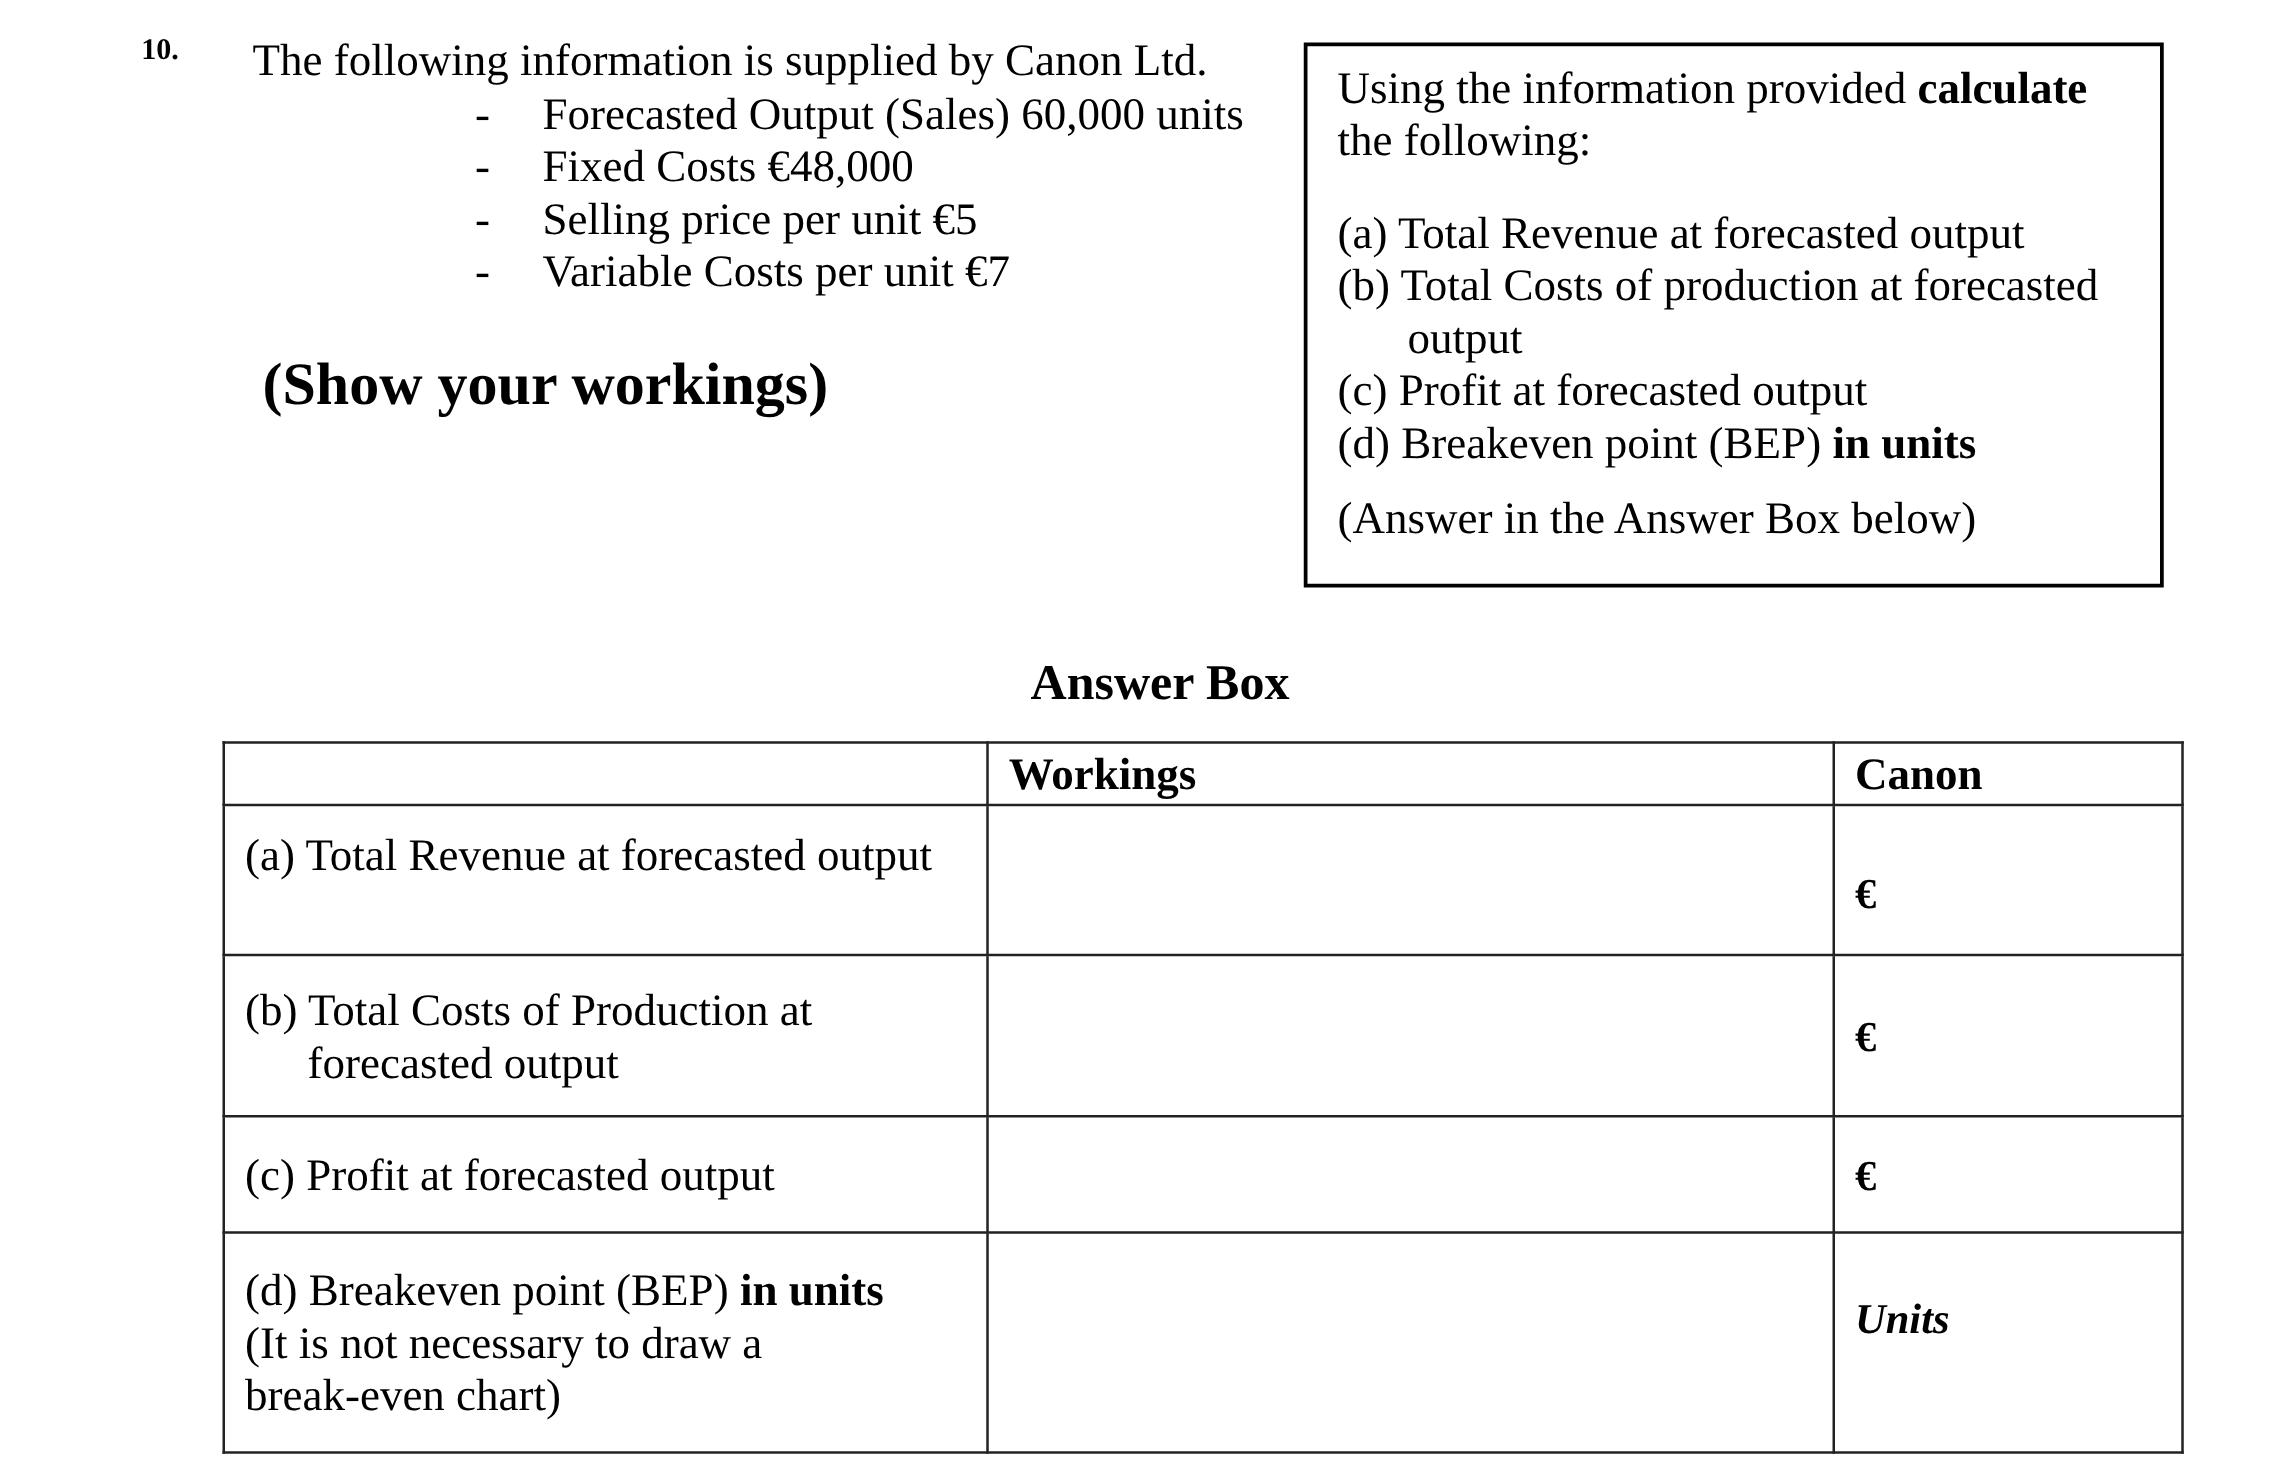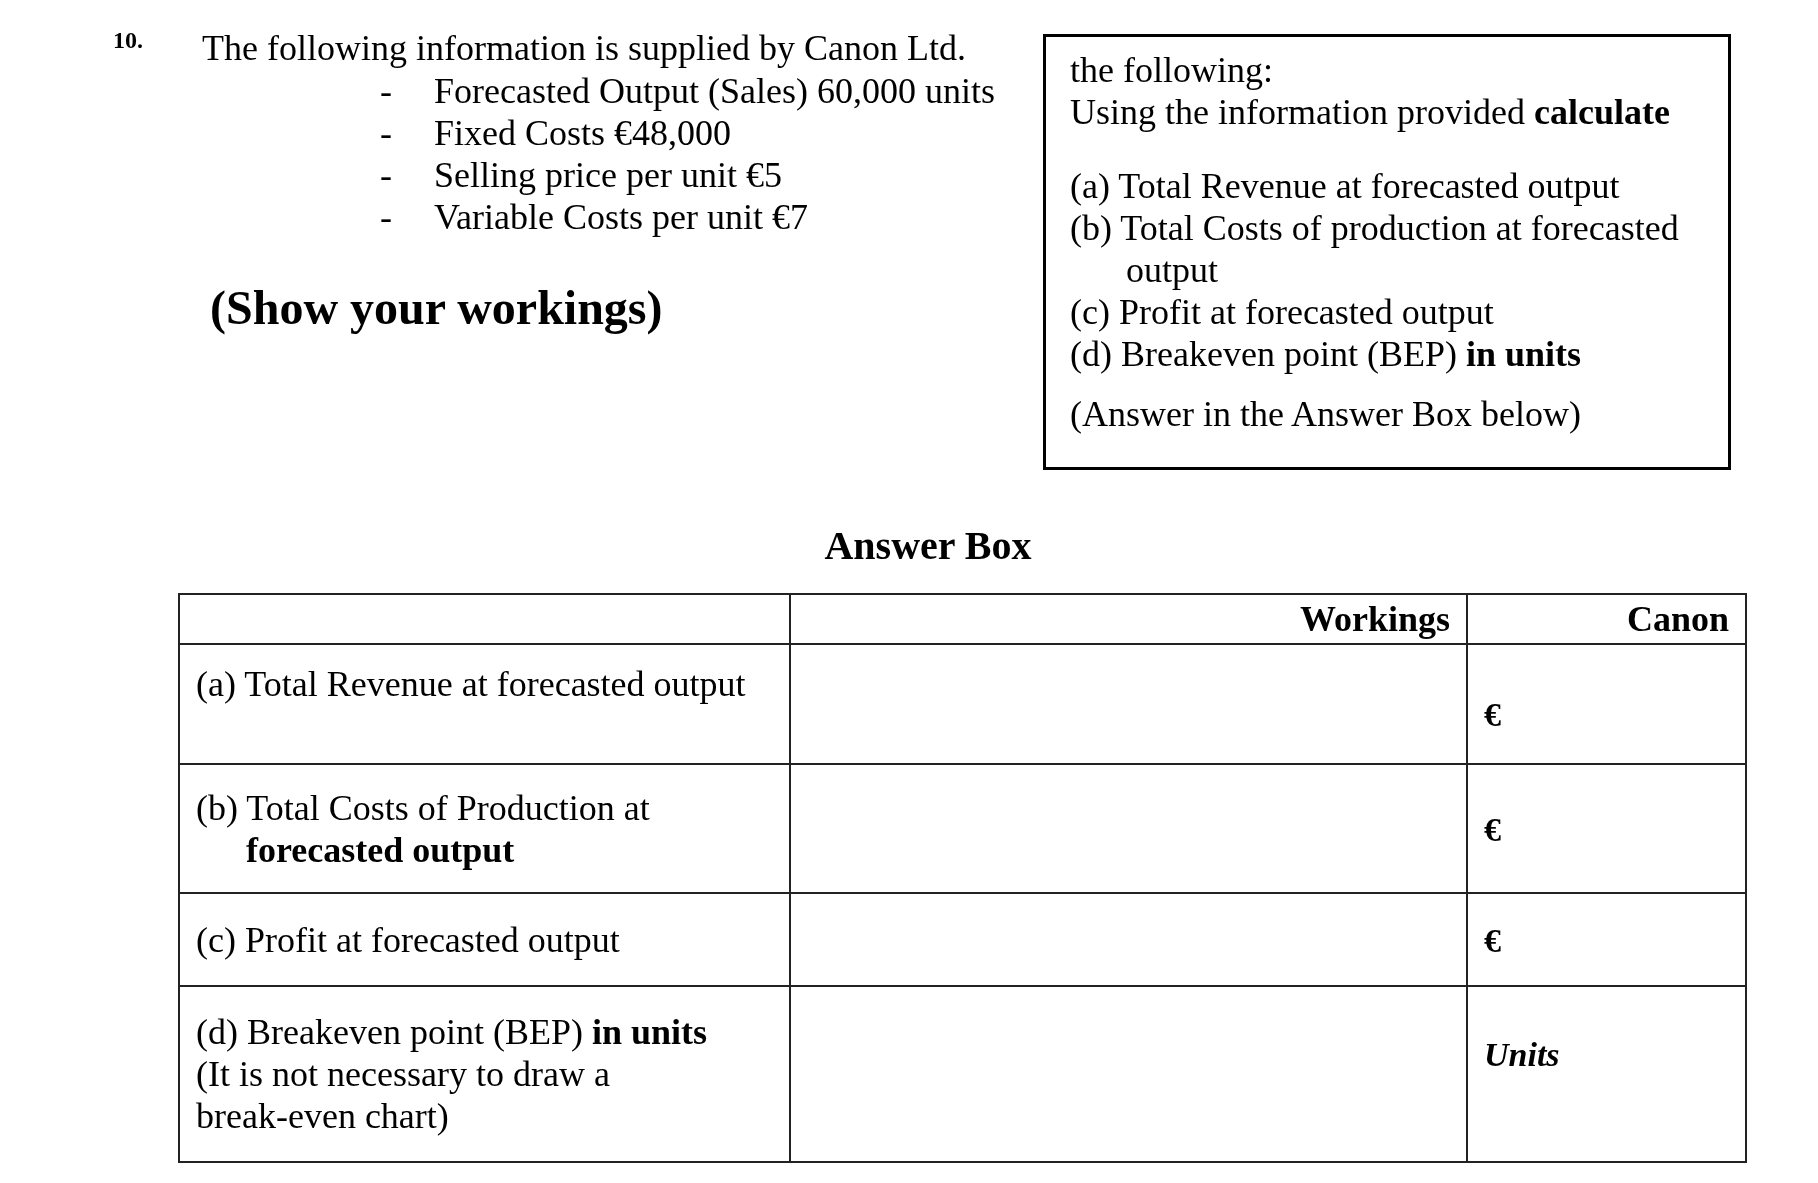--- a/index.html
+++ b/index.html
@@ -13,29 +13,29 @@
   .bullet .dash { width:54px; }
   .show { left:210px; top:280px; font-size:48px; font-weight:bold; }
   .taskbox { left:1043px; top:34px; width:688px; height:436px; border:3px solid #000; box-sizing:border-box; }
   .taskbox .inner { position:absolute; left:24px; top:12px; font-size:36px; line-height:42px; white-space:nowrap; }
   .taskbox .gap1 { height:32px; }
   .taskbox .indent { padding-left:56px; }
   .taskbox .gap2 { height:18px; }
   .answer-title { left:0; width:1856px; top:522px; text-align:center; font-size:40px; font-weight:bold; }
   table.answer { position:absolute; left:178px; top:593px; width:1569px; border-collapse:collapse; font-size:36px; }
   table.answer td, table.answer th { border:2px solid #222; padding:0 16px; vertical-align:middle; }
-  table.answer th { font-weight:bold; height:48px; text-align:right; }
+  table.answer th { font-weight:bold; height:48px; text-align:left; }
   .col1 { width:577px; }
   .col2 { width:643px; }
   .rowa td { height:118px; }
   .rowb td { height:127px; }
   .rowc td { height:91px; }
   .rowd td { height:174px; }
   .lbl { line-height:42px; }
-  .lbl .ind { padding-left:50px; display:block;font-weight:bold; }
+  .lbl .ind { padding-left:50px; display:block; }
   .cur { font-weight:bold; font-size:34px; }
   .rowa .lbl { position:relative; top:-20px; }
   .rowa .cur { position:relative; top:10px; }
   .rowd .cur { position:relative; top:-20px;font-style:italic; }
   b { font-weight:bold; }
 </style>
 </head>
 <body>
 
 <div class="abs qnum">10.</div>
@@ -57,22 +57,22 @@
   <div class="bullet">
     <span class="dash">-</span>
     <span>Variable Costs per unit €7</span>
   </div>
 </div>
 
 <div class="abs show">(Show your workings)</div>
 
 <div class="abs taskbox">
   <div class="inner">
+    <div><span>Using the information provided </span><b>calculate</b></div>
     <div>the following:</div>
-    <div><span>Using the information provided </span><b>calculate</b></div>
     <div class="gap1"></div>
     <div>(a) Total Revenue at forecasted output</div>
     <div>(b) Total Costs of production at forecasted</div>
     <div class="indent">output</div>
     <div>(c) Profit at forecasted output</div>
     <div><span>(d) Breakeven point (BEP) </span><b>in units</b></div>
     <div class="gap2"></div>
     <div>(Answer in the Answer Box below)</div>
   </div>
 </div>

